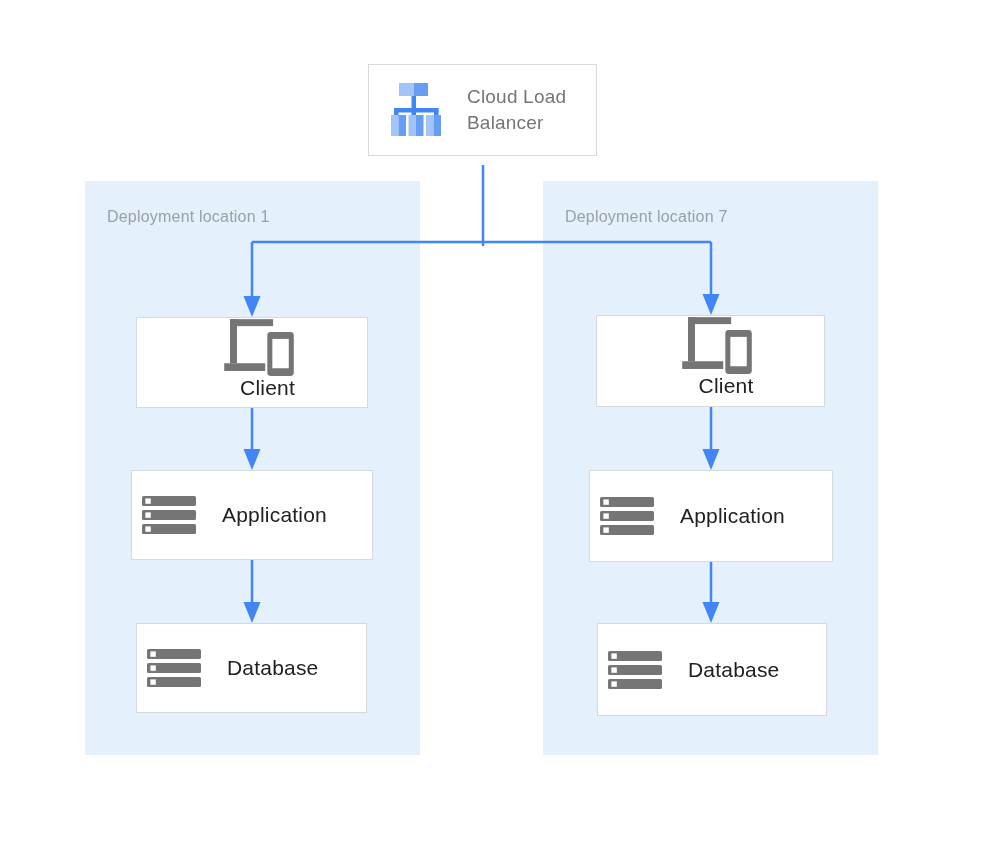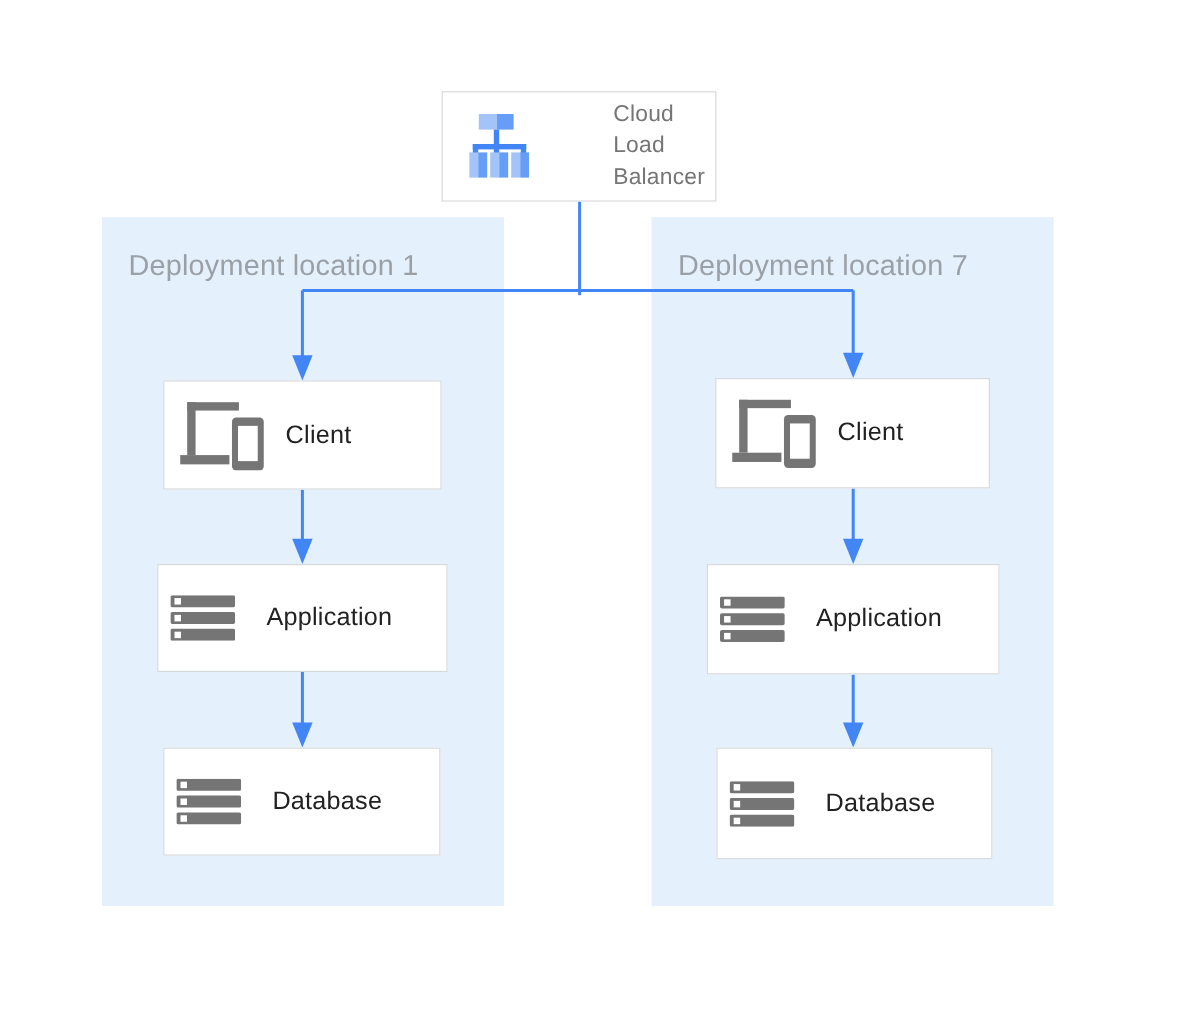--- a/index.html
+++ b/index.html
@@ -6,41 +6,41 @@
   .canvas {
     position:relative; width:996px; height:856px; background:#ffffff;
     font-family:"Liberation Sans", sans-serif; overflow:hidden;
   }
   .zone {
     position:absolute;
     background:var(--zone-fill,#e4f0fb);
   }
   .zone-label {
     margin:27px 0 12px 22px;
-    font-size:24px;
+    font-size:16px;
     color:var(--zone-label-text,#9aa0a6);
     letter-spacing:0.2px;
   }
   .edges {
     position:absolute; left:0; top:0; width:996px; height:856px;
     pointer-events:none;
   }
   .edge { stroke:var(--accent-blue,#4285f4); stroke-width:2.5; fill:none; }
   .arrowhead { fill:var(--accent-blue,#4285f4); }
   .node {
     position:absolute; display:flex; align-items:center;
     background:#ffffff; border:1px solid var(--node-border,#d7dadd);
     box-sizing:border-box;
   }
   .node .icon { display:inline-flex; flex:0 0 auto; }
   .node .icon svg { display:block; }
   .node-label {
     font-size:21px; color:var(--node-text,#212121); letter-spacing:0.2px;
   }
-  .node.client { padding-left:13px; }
+  .node.client { padding-left:13px;flex-direction:column; }
   .node.client .node-label { margin-left:18px; }
   .node.server { padding-left:10px; }
   .node.server .node-label { margin-left:26px; }
   .node.lb { padding-left:22px; }
   .lb-label {
     margin-left:26px; font-size:19px; line-height:26px;
     color:var(--lb-label-text,#757575); letter-spacing:0.2px;
   }
   .fill-gray { fill:var(--icon-gray,#757575); }
   .fill-white { fill:#ffffff; }
@@ -78,21 +78,21 @@
     <line class="edge" x1="252" y1="560" x2="252" y2="606"></line>
     <polygon class="arrowhead" points="243.5,602 260.5,602 252,623"></polygon>
 
     <line class="edge" x1="711" y1="407" x2="711" y2="453"></line>
     <polygon class="arrowhead" points="702.5,449 719.5,449 711,470"></polygon>
 
     <line class="edge" x1="711" y1="562" x2="711" y2="606"></line>
     <polygon class="arrowhead" points="702.5,602 719.5,602 711,623"></polygon>
   </svg>
 
-  <div class="node lb" style="left:368px; top:76px; width:229px; height:92px;gap:44px;">
+  <div class="node lb" style="left:368px; top:64px; width:229px; height:92px;">
     <span class="icon">
       <svg width="50" height="55" viewBox="0 0 50 55">
         <rect class="lb-light" x="8" y="0" width="15" height="13"></rect>
         <rect class="lb-mid" x="23" y="0" width="14" height="13"></rect>
         <rect class="lb-stem" x="20.5" y="13" width="4.5" height="14"></rect>
         <rect class="lb-stem" x="3" y="25" width="44.5" height="4.5"></rect>
         <rect class="lb-stem" x="3" y="25" width="4.5" height="9"></rect>
         <rect class="lb-stem" x="20.5" y="25" width="4.5" height="9"></rect>
         <rect class="lb-stem" x="43" y="25" width="4.5" height="9"></rect>
         <rect class="lb-light" x="0" y="32" width="7.5" height="21"></rect>

